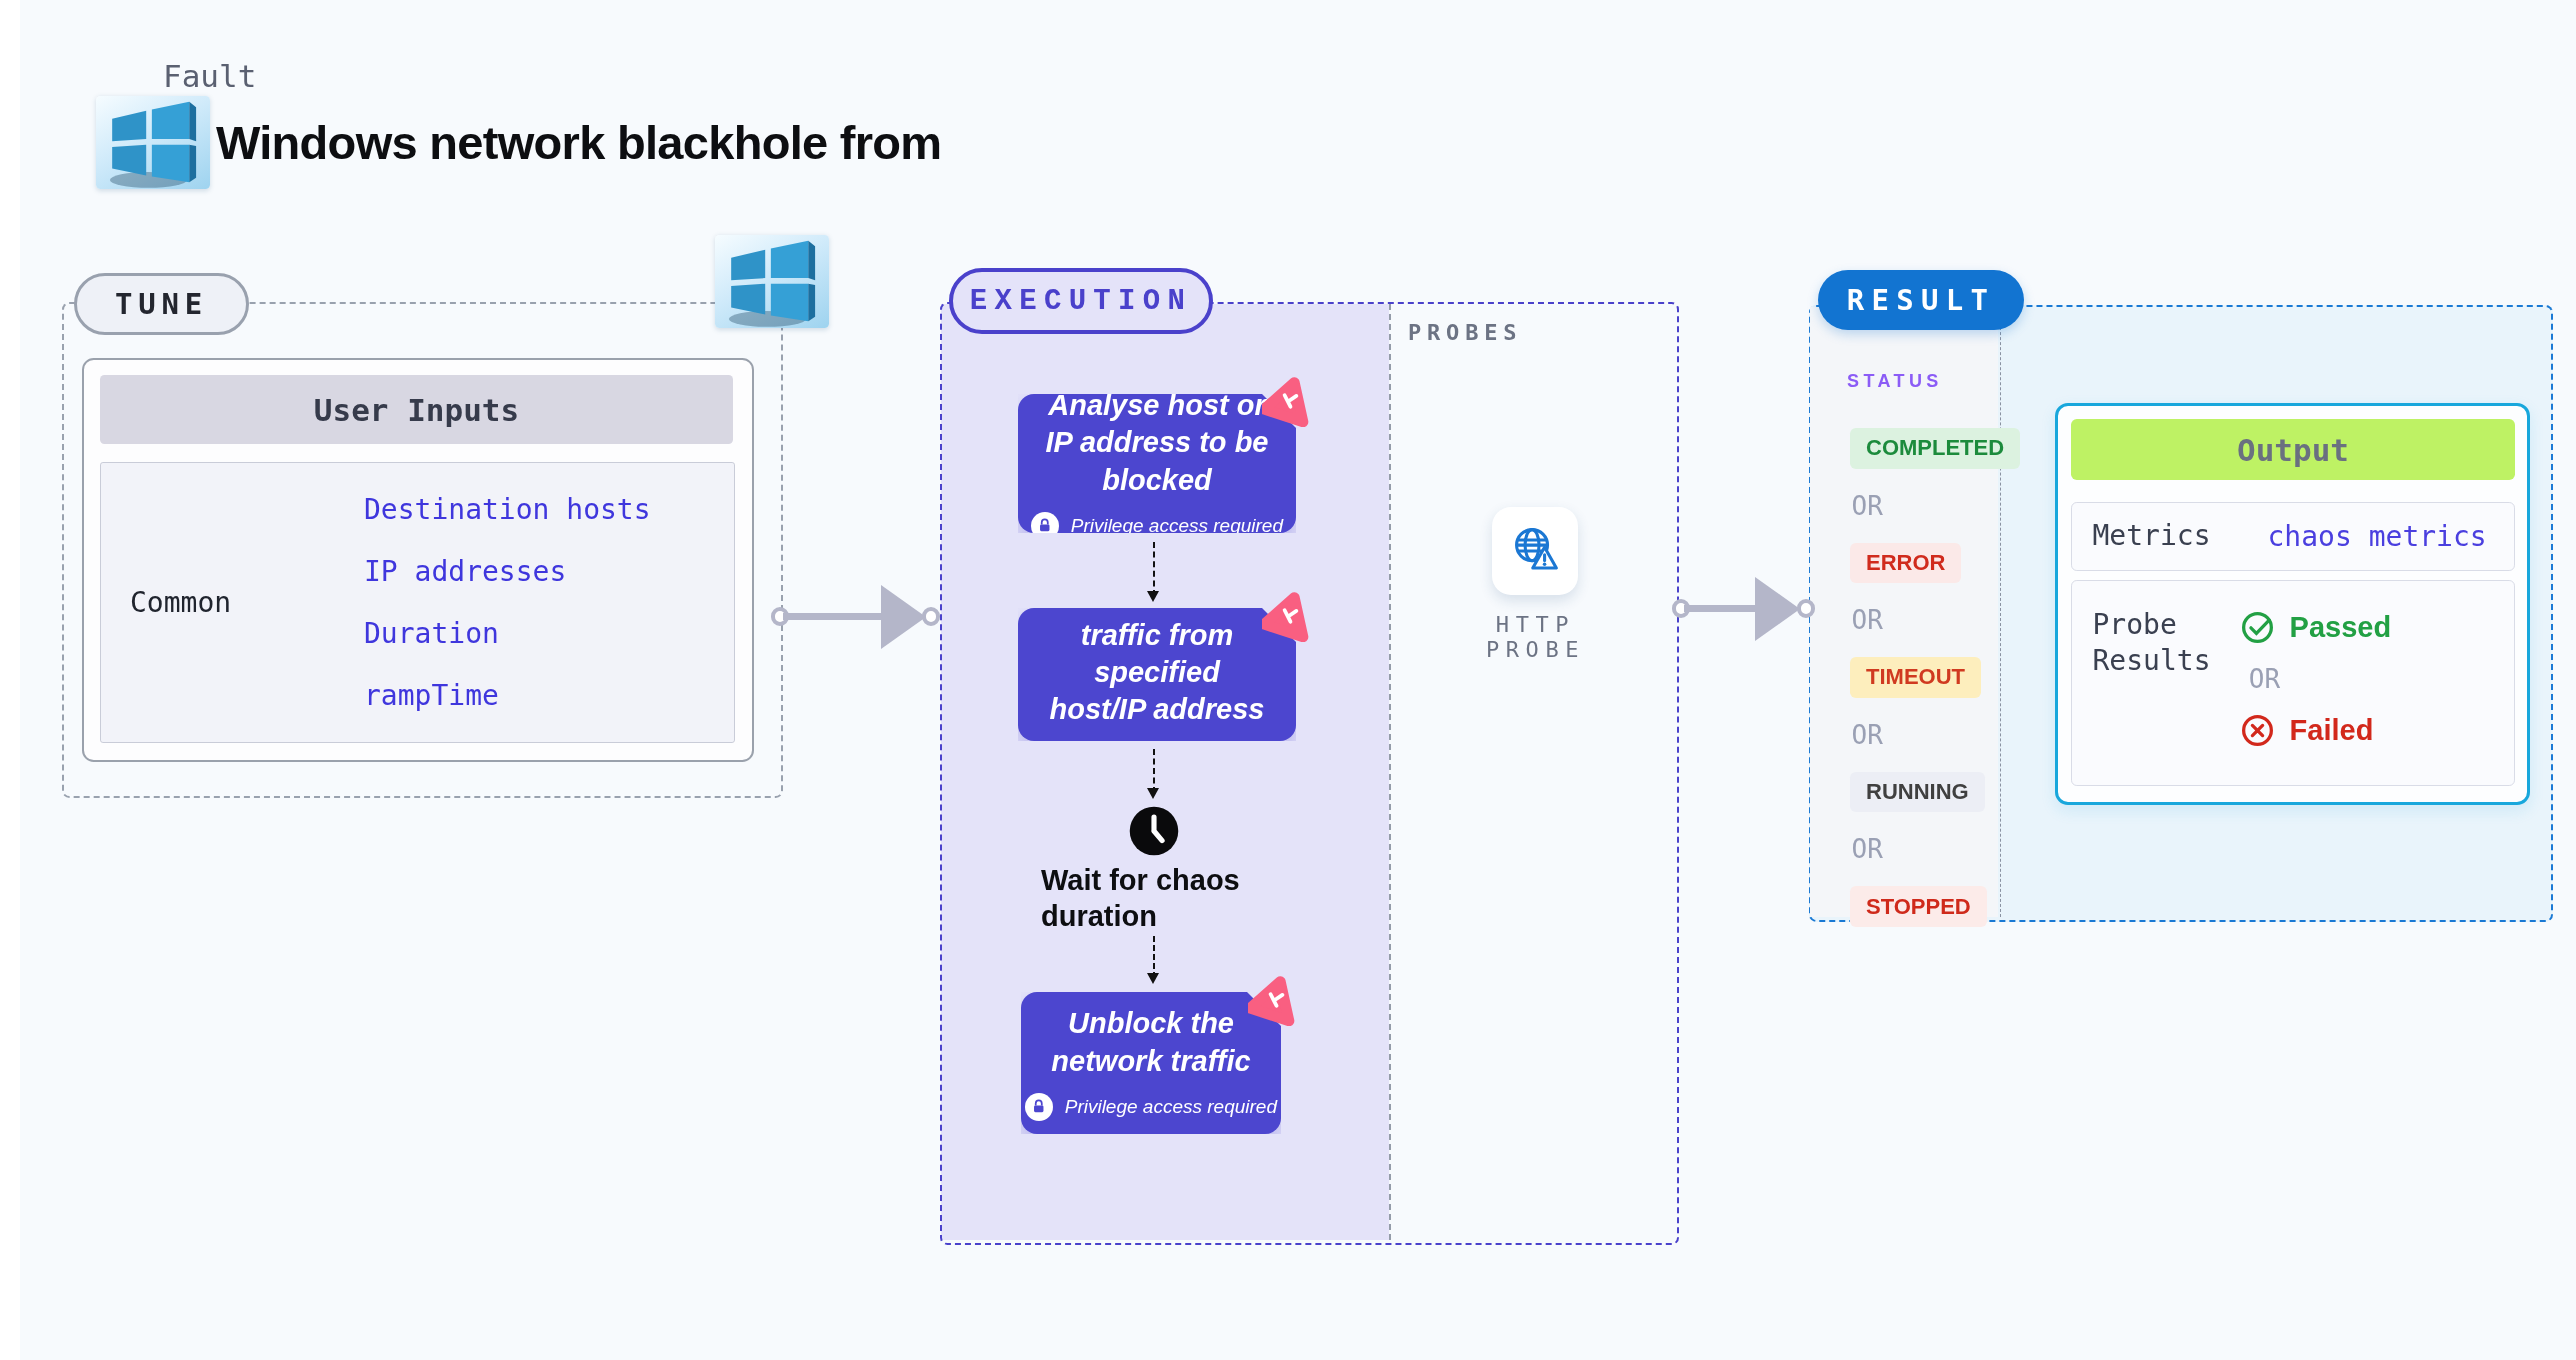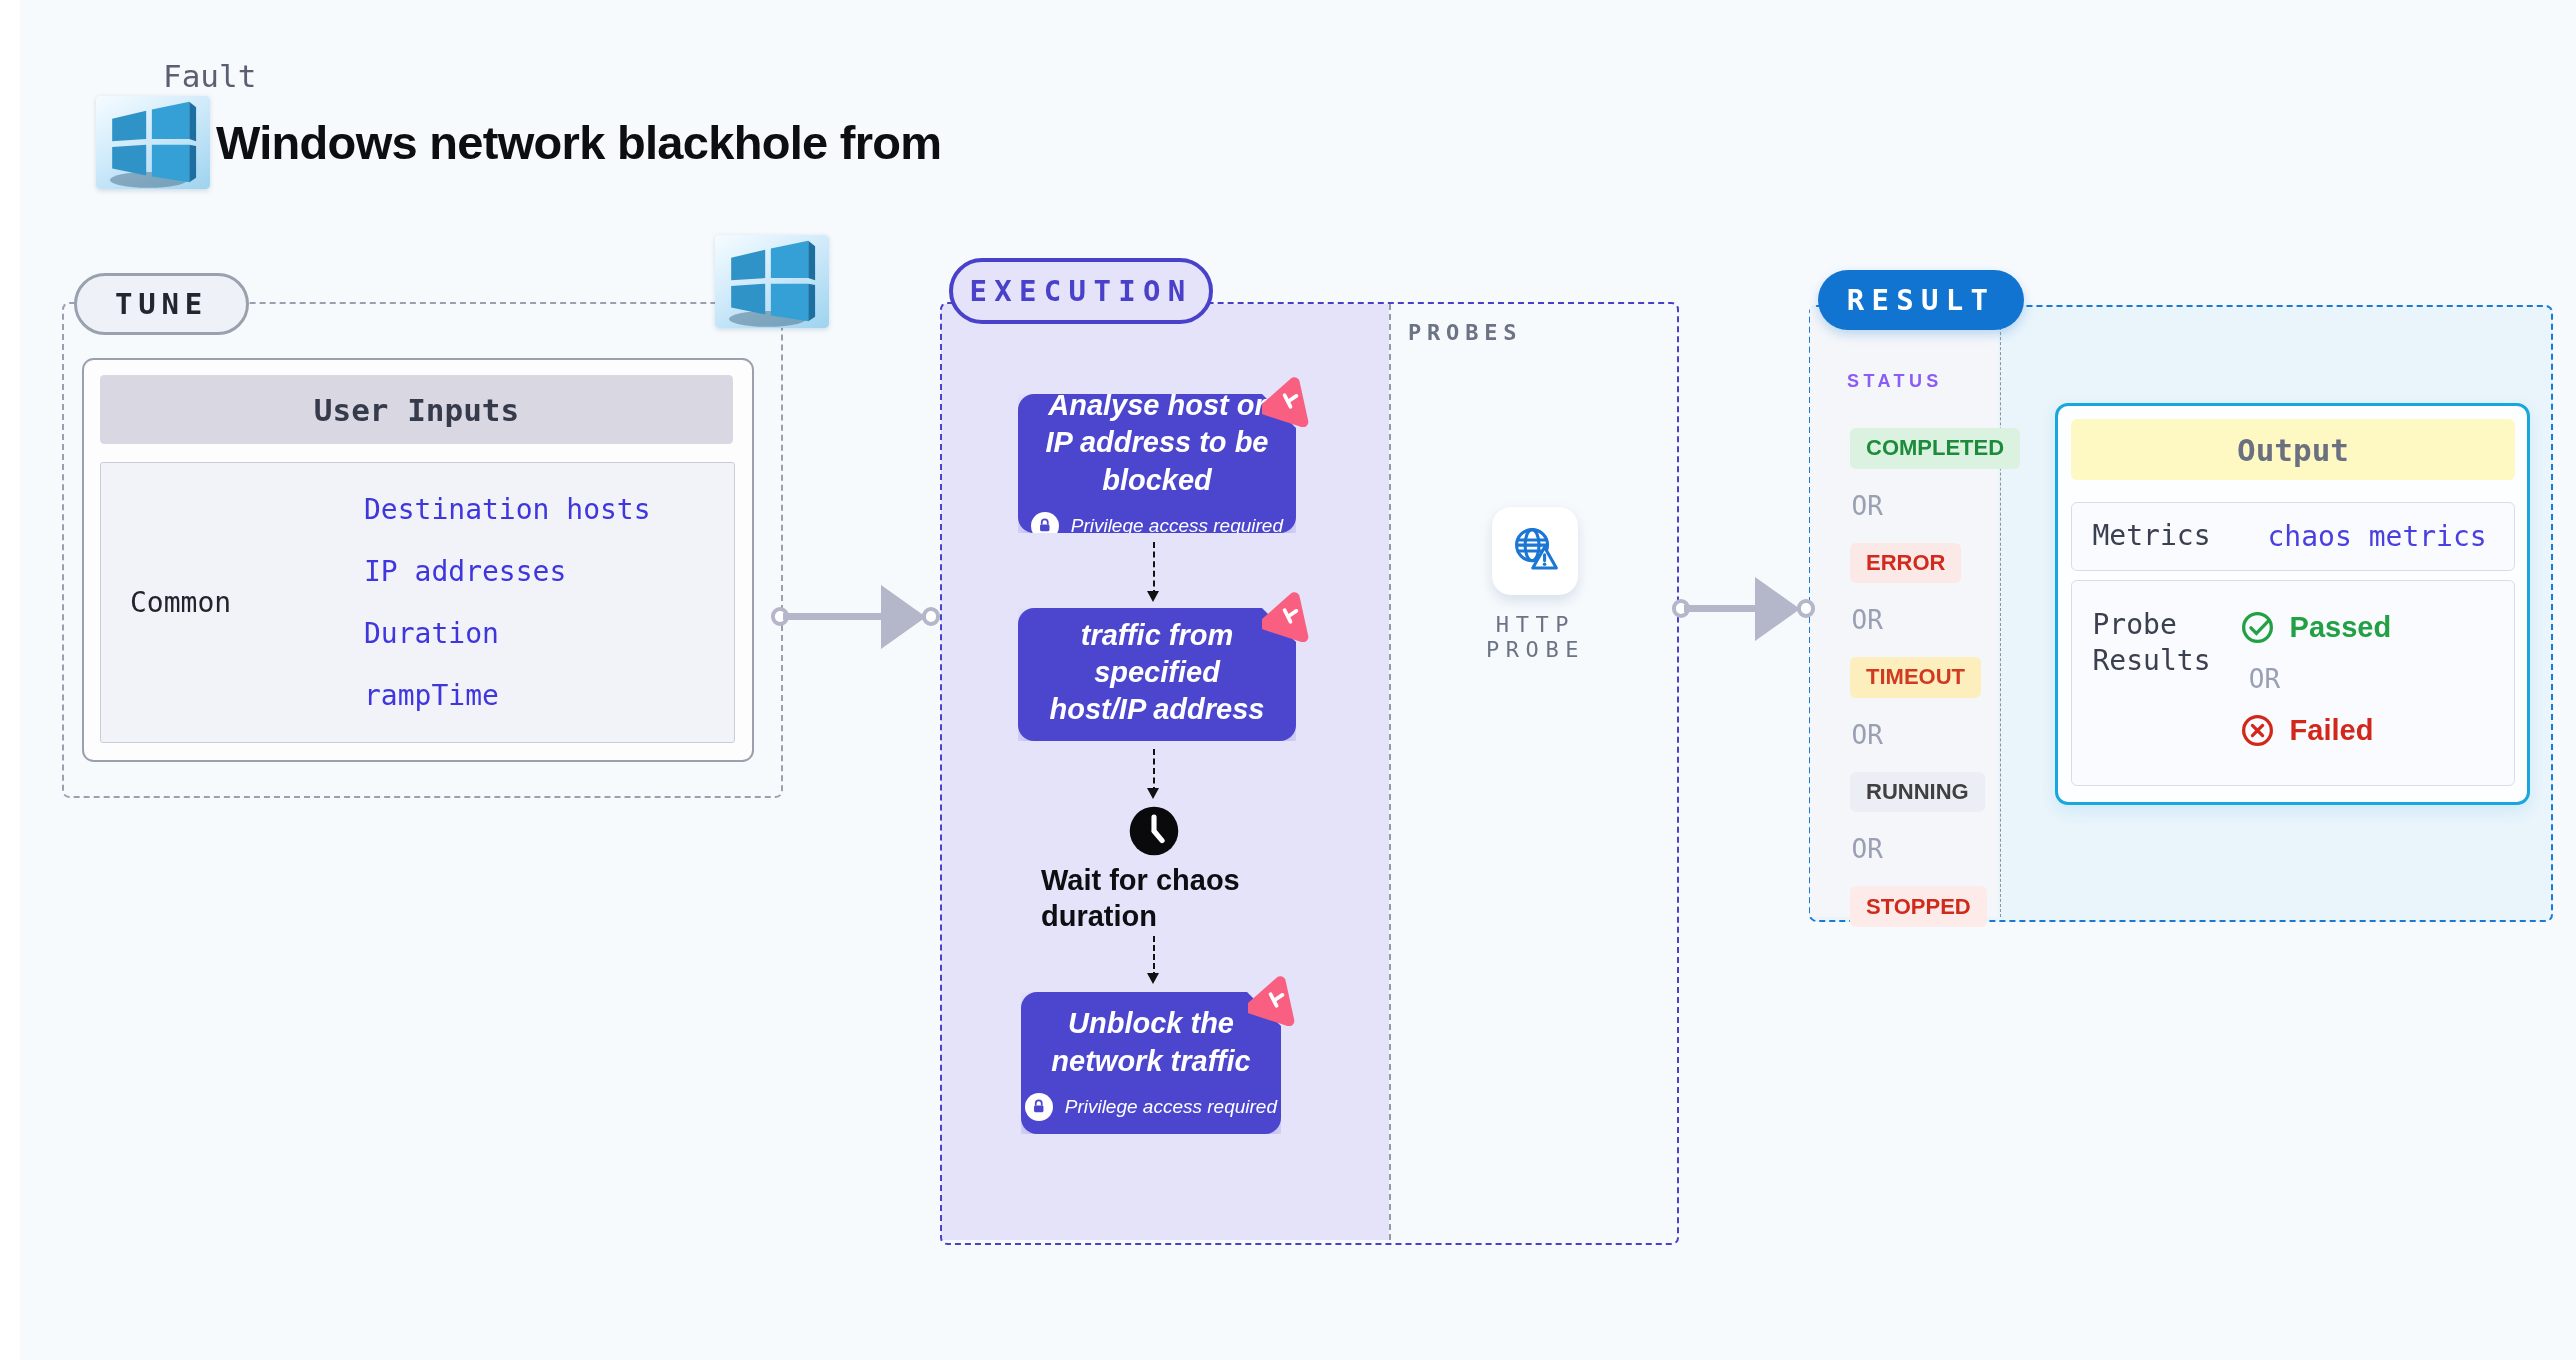--- a/index.html
+++ b/index.html
@@ -21,22 +21,22 @@
   .winlogo{border-radius:4.4px;overflow:hidden;background:linear-gradient(150deg,#f6fcff 0%,#cfeafa 45%,#9ed3ef 100%);box-shadow:0 1.5px 5.8px rgba(40,90,130,.18);}
   .winlogo svg{display:block;width:100%;height:100%;}
   .logo-lg{left:76px;top:96px;width:114px;height:93px;}
   .logo-sm{left:695px;top:235px;width:114px;height:93px;z-index:5;}
 
   
   .pill{display:flex;align-items:center;justify-content:center;border-radius:44px;
         font-family:var(--mono);font-weight:bold;z-index:6;}
   .pill-tune{left:54px;top:273px;width:169px;height:56px;background:#eef1f7;
              border:3.7px solid var(--grayline);color:#23262f;font-size:29px;letter-spacing:5.8px;}
-  .pill-exec{left:929px;top:258px;width:256px;height:58px;background:var(--lav);
-             border:4.4px solid var(--indigo);color:var(--indigo);font-size:29px;letter-spacing:7.3px;}
+  .pill-exec{left:929px;top:268px;width:256px;height:58px;background:var(--lav);
+             border:4.4px solid var(--indigo);color:var(--indigo);font-size:29px;letter-spacing:7.3px;font-family:Liberation Mono, monospace;}
   .pill-result{left:1798px;top:270px;width:206px;height:60px;background:var(--blue);
              color:#fff;font-size:29px;letter-spacing:7.3px;box-shadow:0 4.4px 10.2px rgba(18,116,209,.25);}
 
   
   .frame{border-radius:7.3px;}
   .tune-frame{left:42px;top:302px;width:717px;height:492px;border:2.9px dashed var(--grayline);}
   .exec-frame{left:920px;top:302px;width:735px;height:939px;border:2.9px dashed var(--indigo);z-index:2;}
   .exec-fill{left:921px;top:304px;width:448px;height:936px;background:var(--lav);}
   .probes-divider{left:1369px;top:304px;height:936px;width:0;border-left:2.2px dashed var(--graydash);z-index:3;}
   .result-frame{left:1789px;top:305px;width:740px;height:613px;border:2.9px dashed var(--bluedash);background:var(--lightblue);z-index:2;}
@@ -109,21 +109,21 @@
   .b-error{background:#fbe9e8;color:#d02b1d;}
   .b-timeout{background:#fdeebd;color:#d03a20;}
   .b-running{background:#eceef5;color:#404040;}
   .b-stopped{background:#fcebe9;color:#cf2a1b;}
   .or{font:26px var(--mono);color:#9aa0b4;margin:22px 0;padding-left:1.5px;}
 
   
   .out-card{left:2035px;top:403px;width:475px;height:402px;background:#fdfeff;
             border:3.7px solid var(--cyan);border-radius:13px;box-sizing:border-box;z-index:4;
             box-shadow:0 5.8px 14.6px rgba(24,167,220,.12);}
-  .out-head{left:2051px;top:419px;width:444px;height:61px;background:#fef9c3;border-radius:5.8px;
+  .out-head{left:2051px;top:419px;width:444px;height:61px;background:#bef264;border-radius:5.8px;
             display:flex;align-items:center;justify-content:center;
             font:bold 31px var(--mono);color:#6a7080;z-index:5;}
   .out-row{background:#fafbfe;border:1.5px solid #d9dce7;border-radius:5.8px;z-index:5;box-sizing:border-box;}
   .row-metrics{left:2051px;top:502px;width:444px;height:69px;display:flex;align-items:center;}
   .row-probe{left:2051px;top:580px;width:444px;height:206px;display:flex;}
   .cell-label{font:28px var(--mono);color:#3a4050;padding-left:20.5px;line-height:1.3;}
   .metrics-val{font:28px var(--mono);color:#4a3fdf;margin-left:57px;cursor:pointer;}
   .probe-left{width:168px;padding-top:26px;box-sizing:border-box;}
   .probe-right{display:flex;flex-direction:column;padding-top:29px;gap:19px;}
   .res-line{display:flex;align-items:center;gap:14.6px;}

